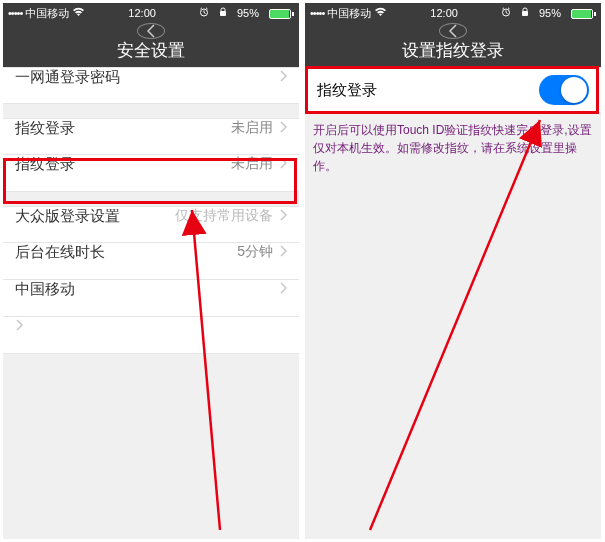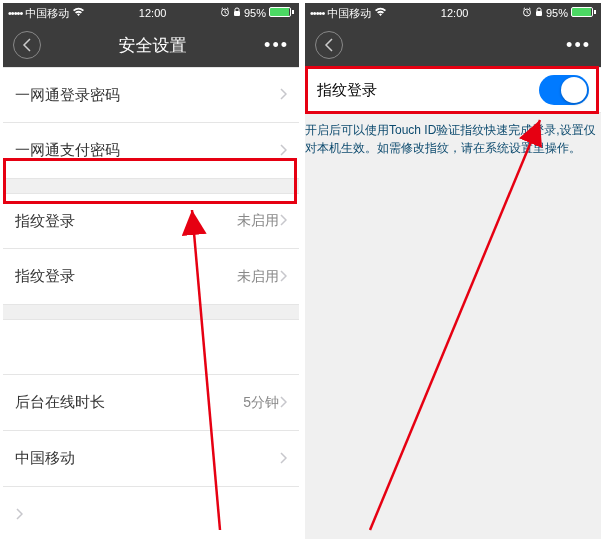--- a/index.html
+++ b/index.html
@@ -27,21 +27,21 @@
       height: 20px;
       background: #3c3c3c;
       color: #fff;
       display: flex;
       align-items: center;
       justify-content: space-between;
       font-size: 11px;
       padding: 0 5px;
     }
     .status-left { display: flex; align-items: center; gap: 3px; }
-    .status-right { display: flex; align-items: flex-start; gap: 3px; }
+    .status-right { display: flex; align-items: flex-end; gap: 10px; }
     .dots { letter-spacing: -1px; }
     .battery {
       display: inline-flex;
       align-items: center;
     }
     .battery-body {
       width: 22px;
       height: 10px;
       border: 1px solid #fff;
       border-radius: 2px;
@@ -56,20 +56,21 @@
     }
     
     .nav-bar {
       height: 44px;
       background: #3c3c3c;
       color: #fff;
       display: flex;
       align-items: center;
       justify-content: space-between;
       padding: 0 10px;
+      flex-direction: column;
     }
     .back-btn {
       width: 28px;
       height: 28px;
       border: 1.5px solid #888;
       border-radius: 50%;
       display: flex;
       align-items: center;
       justify-content: center;
       color: #ccc;
@@ -87,37 +88,38 @@
     
     .list {
       background: #f0f0f0;
     }
     .group {
       margin-bottom: 14px;
     }
     .group:first-child { margin-top: 0; }
     .item {
       background: #fff;
-      height: 56px;
-      display: flex;
-      align-items: center;
+      height: 37px;
+      display: flex;
+      align-items: flex-start;
       justify-content: space-between;
-      padding: 12px 12px;
+      padding: 0 12px;
       border-bottom: 1px solid #e5e5e5;
       font-size: 15px;
       color: #333;
       position: relative;
     }
     .item:first-child {
       border-top: 1px solid #e5e5e5;
     }
     .item-label { color: #333; }
     .item-right {
       display: flex;
       align-items: center;
+      gap: 6px;
     }
     .item-value {
       color: #888;
       font-size: 14px;
     }
     .item-value.light { color: #bbb; }
     .chevron {
       color: #c7c7cc;
       font-size: 16px;
     }
@@ -164,22 +166,22 @@
       right: 2px;
       top: 2px;
       width: 26px;
       height: 26px;
       background: #fff;
       border-radius: 50%;
       box-shadow: 0 1px 3px rgba(0,0,0,0.3);
     }
     .hint-text {
       font-size: 12px;
-      color: #0c4a6e;
-      padding: 8px 0;
+      color: #701a75;
+      padding: 8px 8px;
       line-height: 1.5;
     }
     
     .arrow-svg {
       position: absolute;
       pointer-events: none;
       z-index: 50;
     }
   </style>
 </head>
@@ -234,28 +236,20 @@
     <div class="list" id="left-list">
         <div class="group">
           <div class="item">
             <span class="item-label">一网通登录密码</span>
             <span class="item-right">
               <span class="chevron"><svg width="8" height="12" viewBox="0 0 8 12">
                   <path d="M2 1 L7 6 L2 11" stroke="#c7c7cc" stroke-width="1.5" fill="none"></path>
                 </svg></span>
             </span>
           </div>
-          <div class="item">
-            <span class="item-label">一网通支付密码</span>
-            <span class="item-right">
-              <span class="chevron"><svg width="8" height="12" viewBox="0 0 8 12">
-                  <path d="M2 1 L7 6 L2 11" stroke="#c7c7cc" stroke-width="1.5" fill="none"></path>
-                </svg></span>
-            </span>
-          </div>
         </div>
         <div class="group">
           <div class="item">
             <span class="item-label">指纹登录</span>
             <span class="item-right">
               <span class="item-value">未启用</span>
               <span class="chevron"><svg width="8" height="12" viewBox="0 0 8 12">
                   <path d="M2 1 L7 6 L2 11" stroke="#c7c7cc" stroke-width="1.5" fill="none"></path>
                 </svg></span>
             </span>
@@ -265,20 +259,27 @@
             <span class="item-right">
               <span class="item-value">未启用</span>
               <span class="chevron"><svg width="8" height="12" viewBox="0 0 8 12">
                   <path d="M2 1 L7 6 L2 11" stroke="#c7c7cc" stroke-width="1.5" fill="none"></path>
                 </svg></span>
             </span>
           </div>
         </div>
         <div class="group">
           <div class="item">
+            <span class="item-label">大众版登录设置</span>
+            <span class="item-right">
+              <span class="item-value light">仅支持常用设备</span>
+              <span class="chevron"><svg width="8" height="12" viewBox="0 0 8 12">
+                  <path d="M2 1 L7 6 L2 11" stroke="#c7c7cc" stroke-width="1.5" fill="none"></path>
+                </svg></span>
+            </span>
           </div>
           <div class="item">
             <span class="item-label">后台在线时长</span>
             <span class="item-right">
               <span class="item-value">5分钟</span>
               <span class="chevron"><svg width="8" height="12" viewBox="0 0 8 12">
                   <path d="M2 1 L7 6 L2 11" stroke="#c7c7cc" stroke-width="1.5" fill="none"></path>
                 </svg></span>
             </span>
           </div>
@@ -334,20 +335,21 @@
         </span>
       </div>
     </div>
 
     <div class="nav-bar">
       <div class="back-btn">
         <svg width="10" height="14" viewBox="0 0 10 14">
             <path d="M8 1 L2 7 L8 13" stroke="#ccc" stroke-width="1.5" fill="none"></path>
           </svg>
       </div>
+      <div class="nav-title">设置指纹登录</div>
       <div class="more-btn">•••</div>
     </div>
 
     <div class="switch-row">
       <span>指纹登录</span>
       <div class="switch">
         <div class="switch-knob"></div>
       </div>
     </div>
     <div class="hint-text">开启后可以使用Touch ID验证指纹快速完成登录,设置仅对本机生效。如需修改指纹，请在系统设置里操作。</div>

